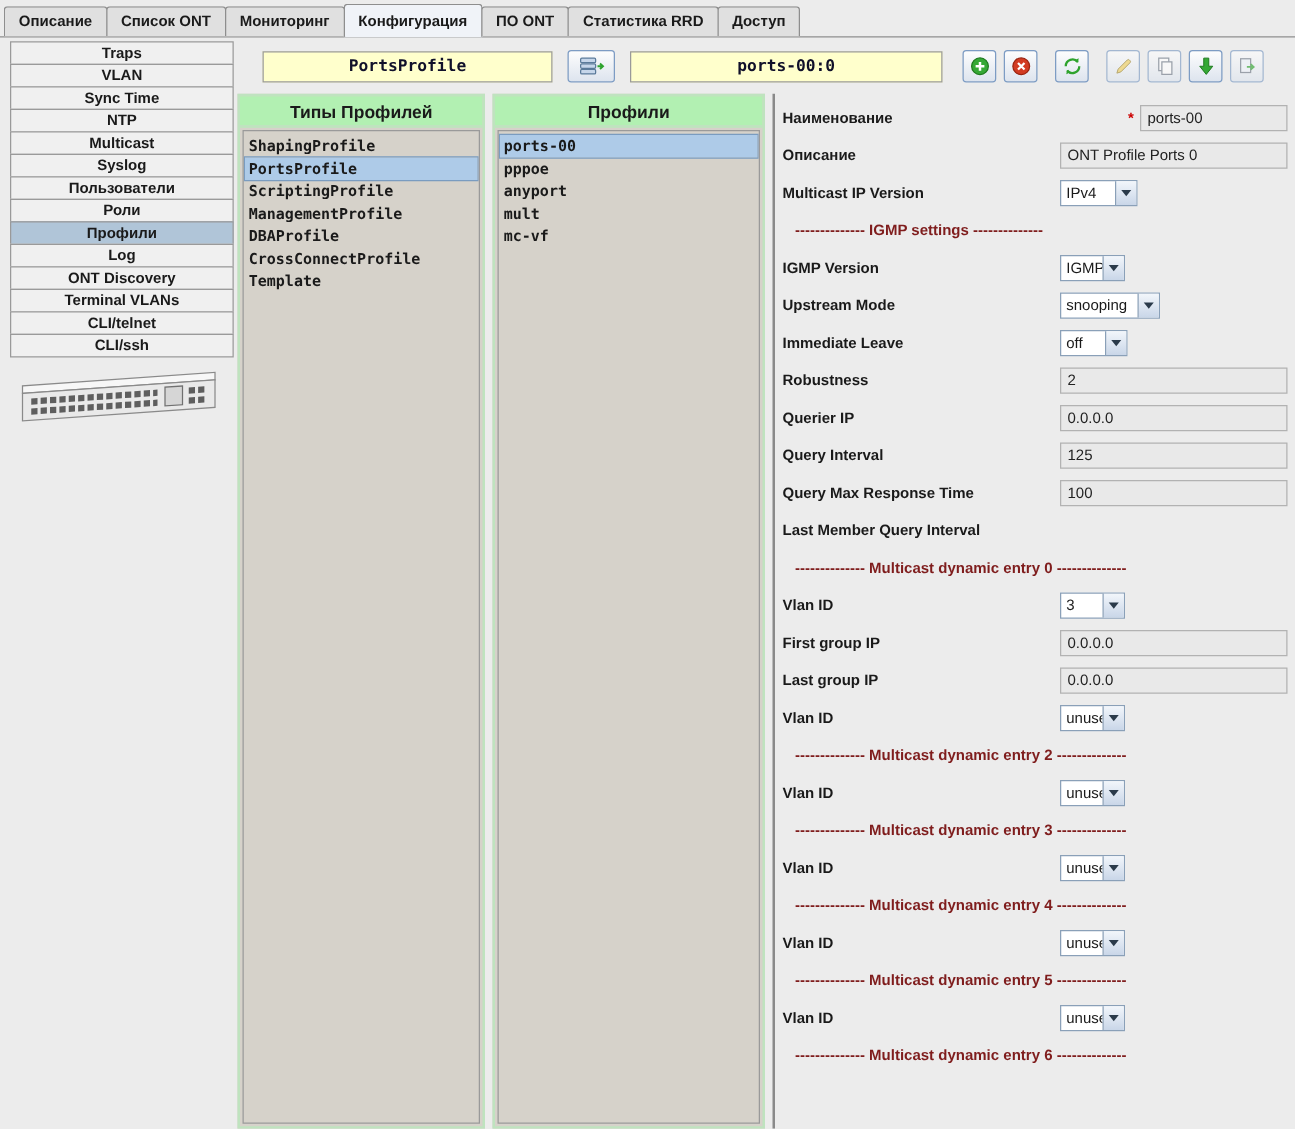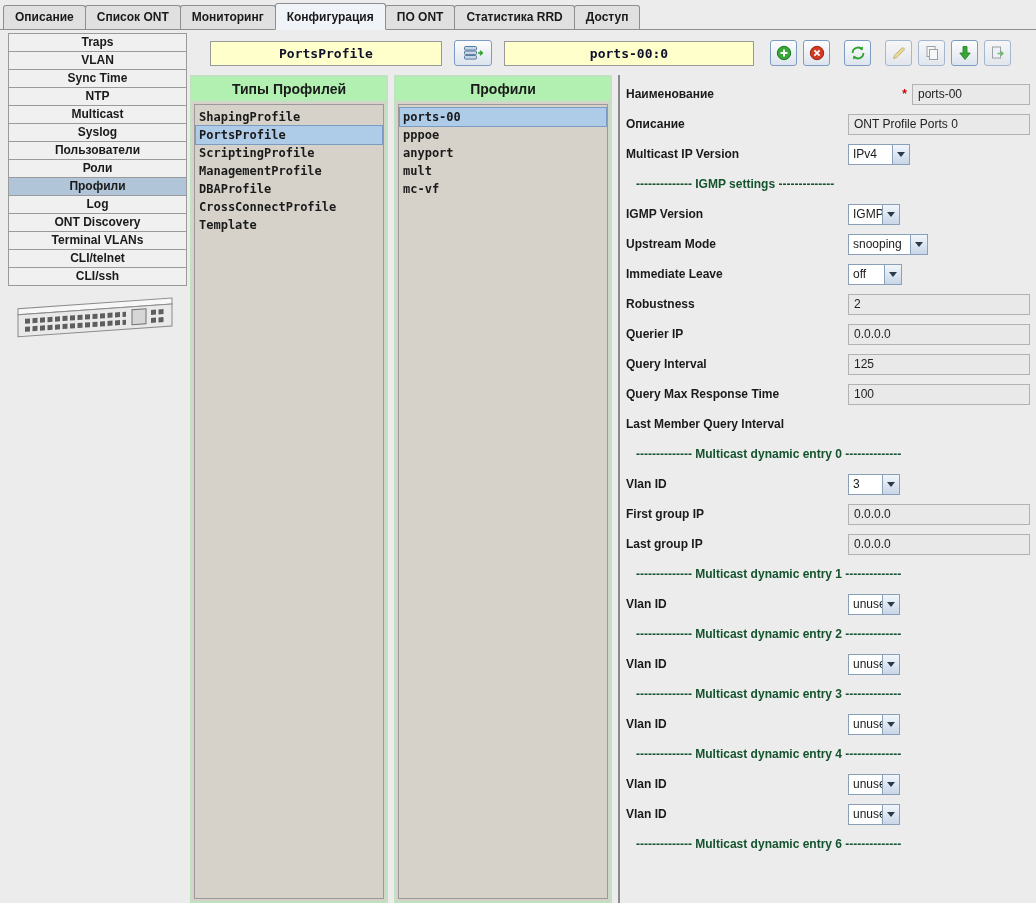--- a/index.html
+++ b/index.html
@@ -71,21 +71,21 @@
   .frow { height:30px; display:flex; align-items:center; }
   .flabel { width:222px; font-weight:bold; flex:none; }
   .spacer { flex:1; }
   .req { color:#cc0000; font-weight:bold; margin-right:5px; }
   .finput {
     flex:1; height:21px; border:1px solid #b2b2b2; background:#e9e9e9;
     font-family:"Liberation Sans", sans-serif; font-size:12px; color:#222; padding:0 5px; min-width:0;
   }
   .finput.short { flex:none; width:118px; }
   .frow.header { padding-left:10px; }
-  .fsection { color:#14532d; font-weight:bold; white-space:nowrap; }
+  .fsection { color:#7f1d1d; font-weight:bold; white-space:nowrap; }
   .combo { height:21px; display:flex; border:1px solid #8aa0b8; background:#fff; width:52px; flex:none; cursor:pointer; }
   .combo.w62 { width:62px; }
   .combo.w54 { width:54px; }
   .combo.w80 { width:80px; }
   .combo-val { flex:1; padding:2px 4px; overflow:hidden; white-space:nowrap; }
   .combo-btn { width:17px; flex:none; display:flex; align-items:center; justify-content:center;
     background:linear-gradient(#f2f6fb,#c9d6e8); border-left:1px solid #8aa0b8; }
   .tri { width:0; height:0; border-left:4px solid transparent; border-right:4px solid transparent; border-top:5px solid #2a3a4a; }
   svg { display:block; }
 </style>
@@ -331,23 +331,20 @@
         <div class="frow">
           <span class="flabel">First group IP</span>
           <input class="finput" value="0.0.0.0" style="">
         </div>
 
         <div class="frow">
           <span class="flabel">Last group IP</span>
           <input class="finput" value="0.0.0.0" style="">
         </div>
 
-        <div class="frow header">
-          <span class="fsection">-------------- Multicast dynamic entry 1 --------------</span>
-        </div>
 
         <div class="frow">
           <span class="flabel">Vlan ID</span>
           <div class="combo">
             <span class="combo-val">unused</span>
             <span class="combo-btn">
                 <i class="tri"></i>
               </span>
           </div>
         </div>
@@ -387,20 +384,23 @@
         <div class="frow">
           <span class="flabel">Vlan ID</span>
           <div class="combo">
             <span class="combo-val">unused</span>
             <span class="combo-btn">
                 <i class="tri"></i>
               </span>
           </div>
         </div>
 
+        <div class="frow header">
+          <span class="fsection">-------------- Multicast dynamic entry 5 --------------</span>
+        </div>
 
         <div class="frow">
           <span class="flabel">Vlan ID</span>
           <div class="combo">
             <span class="combo-val">unused</span>
             <span class="combo-btn">
                 <i class="tri"></i>
               </span>
           </div>
         </div>

